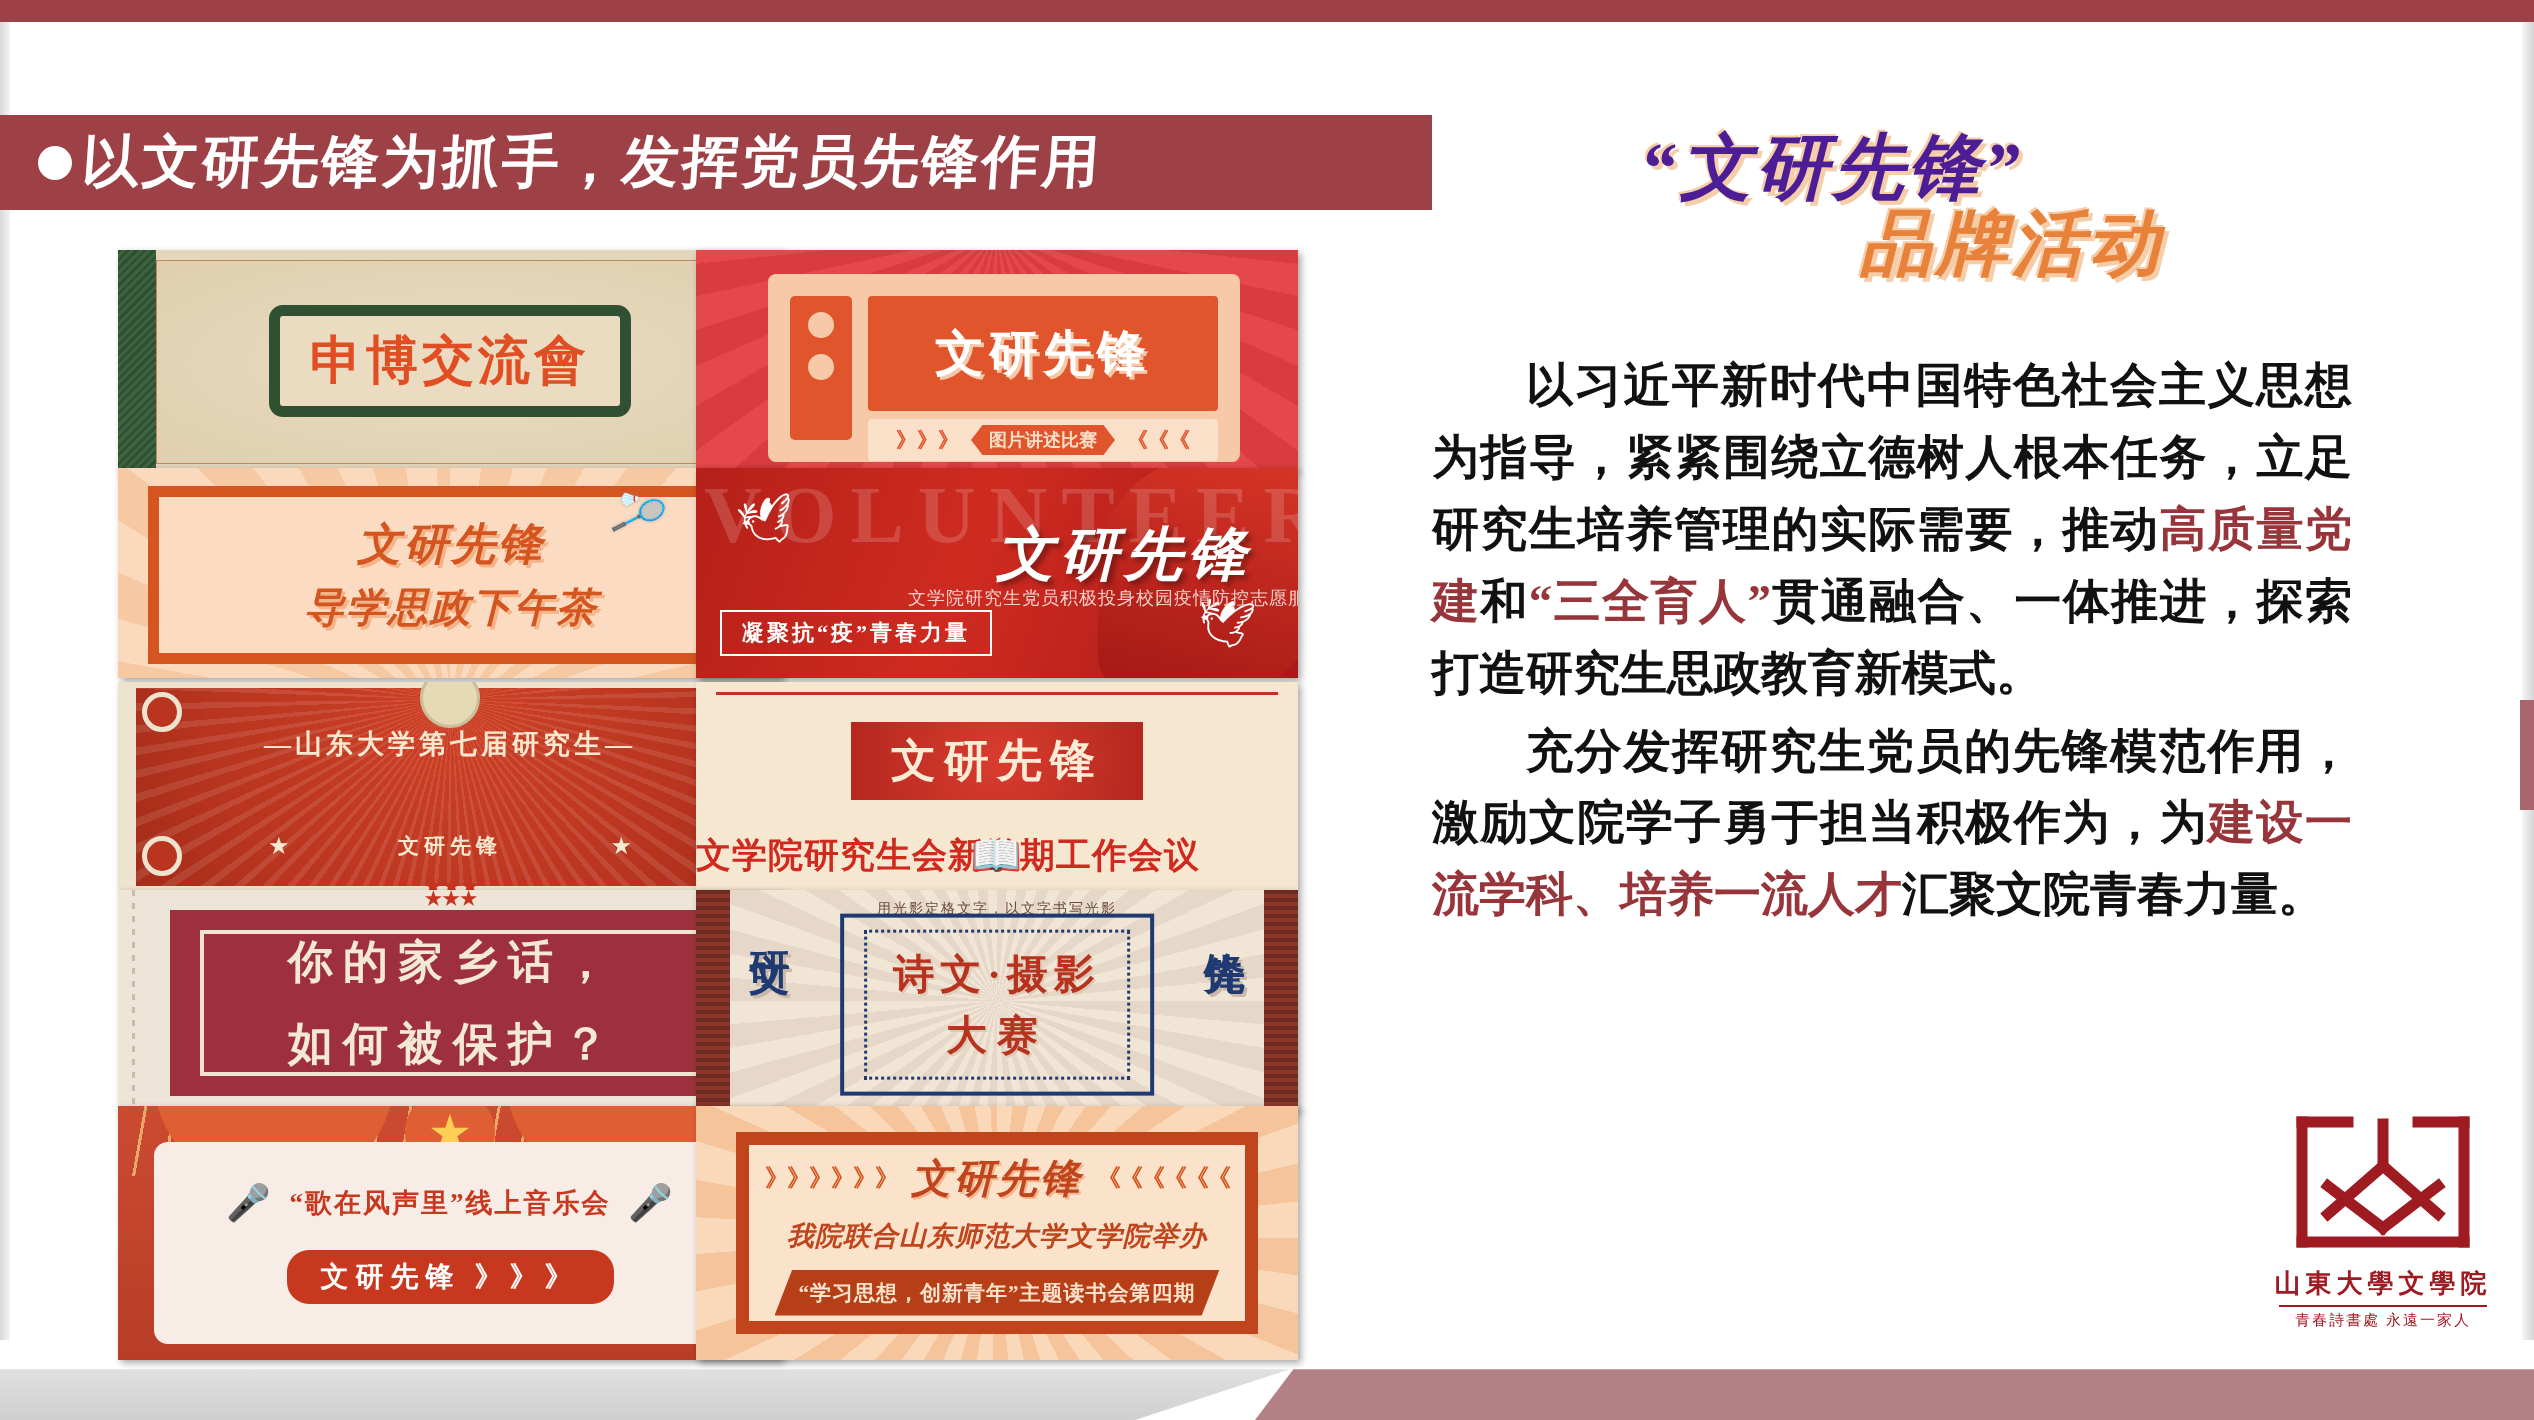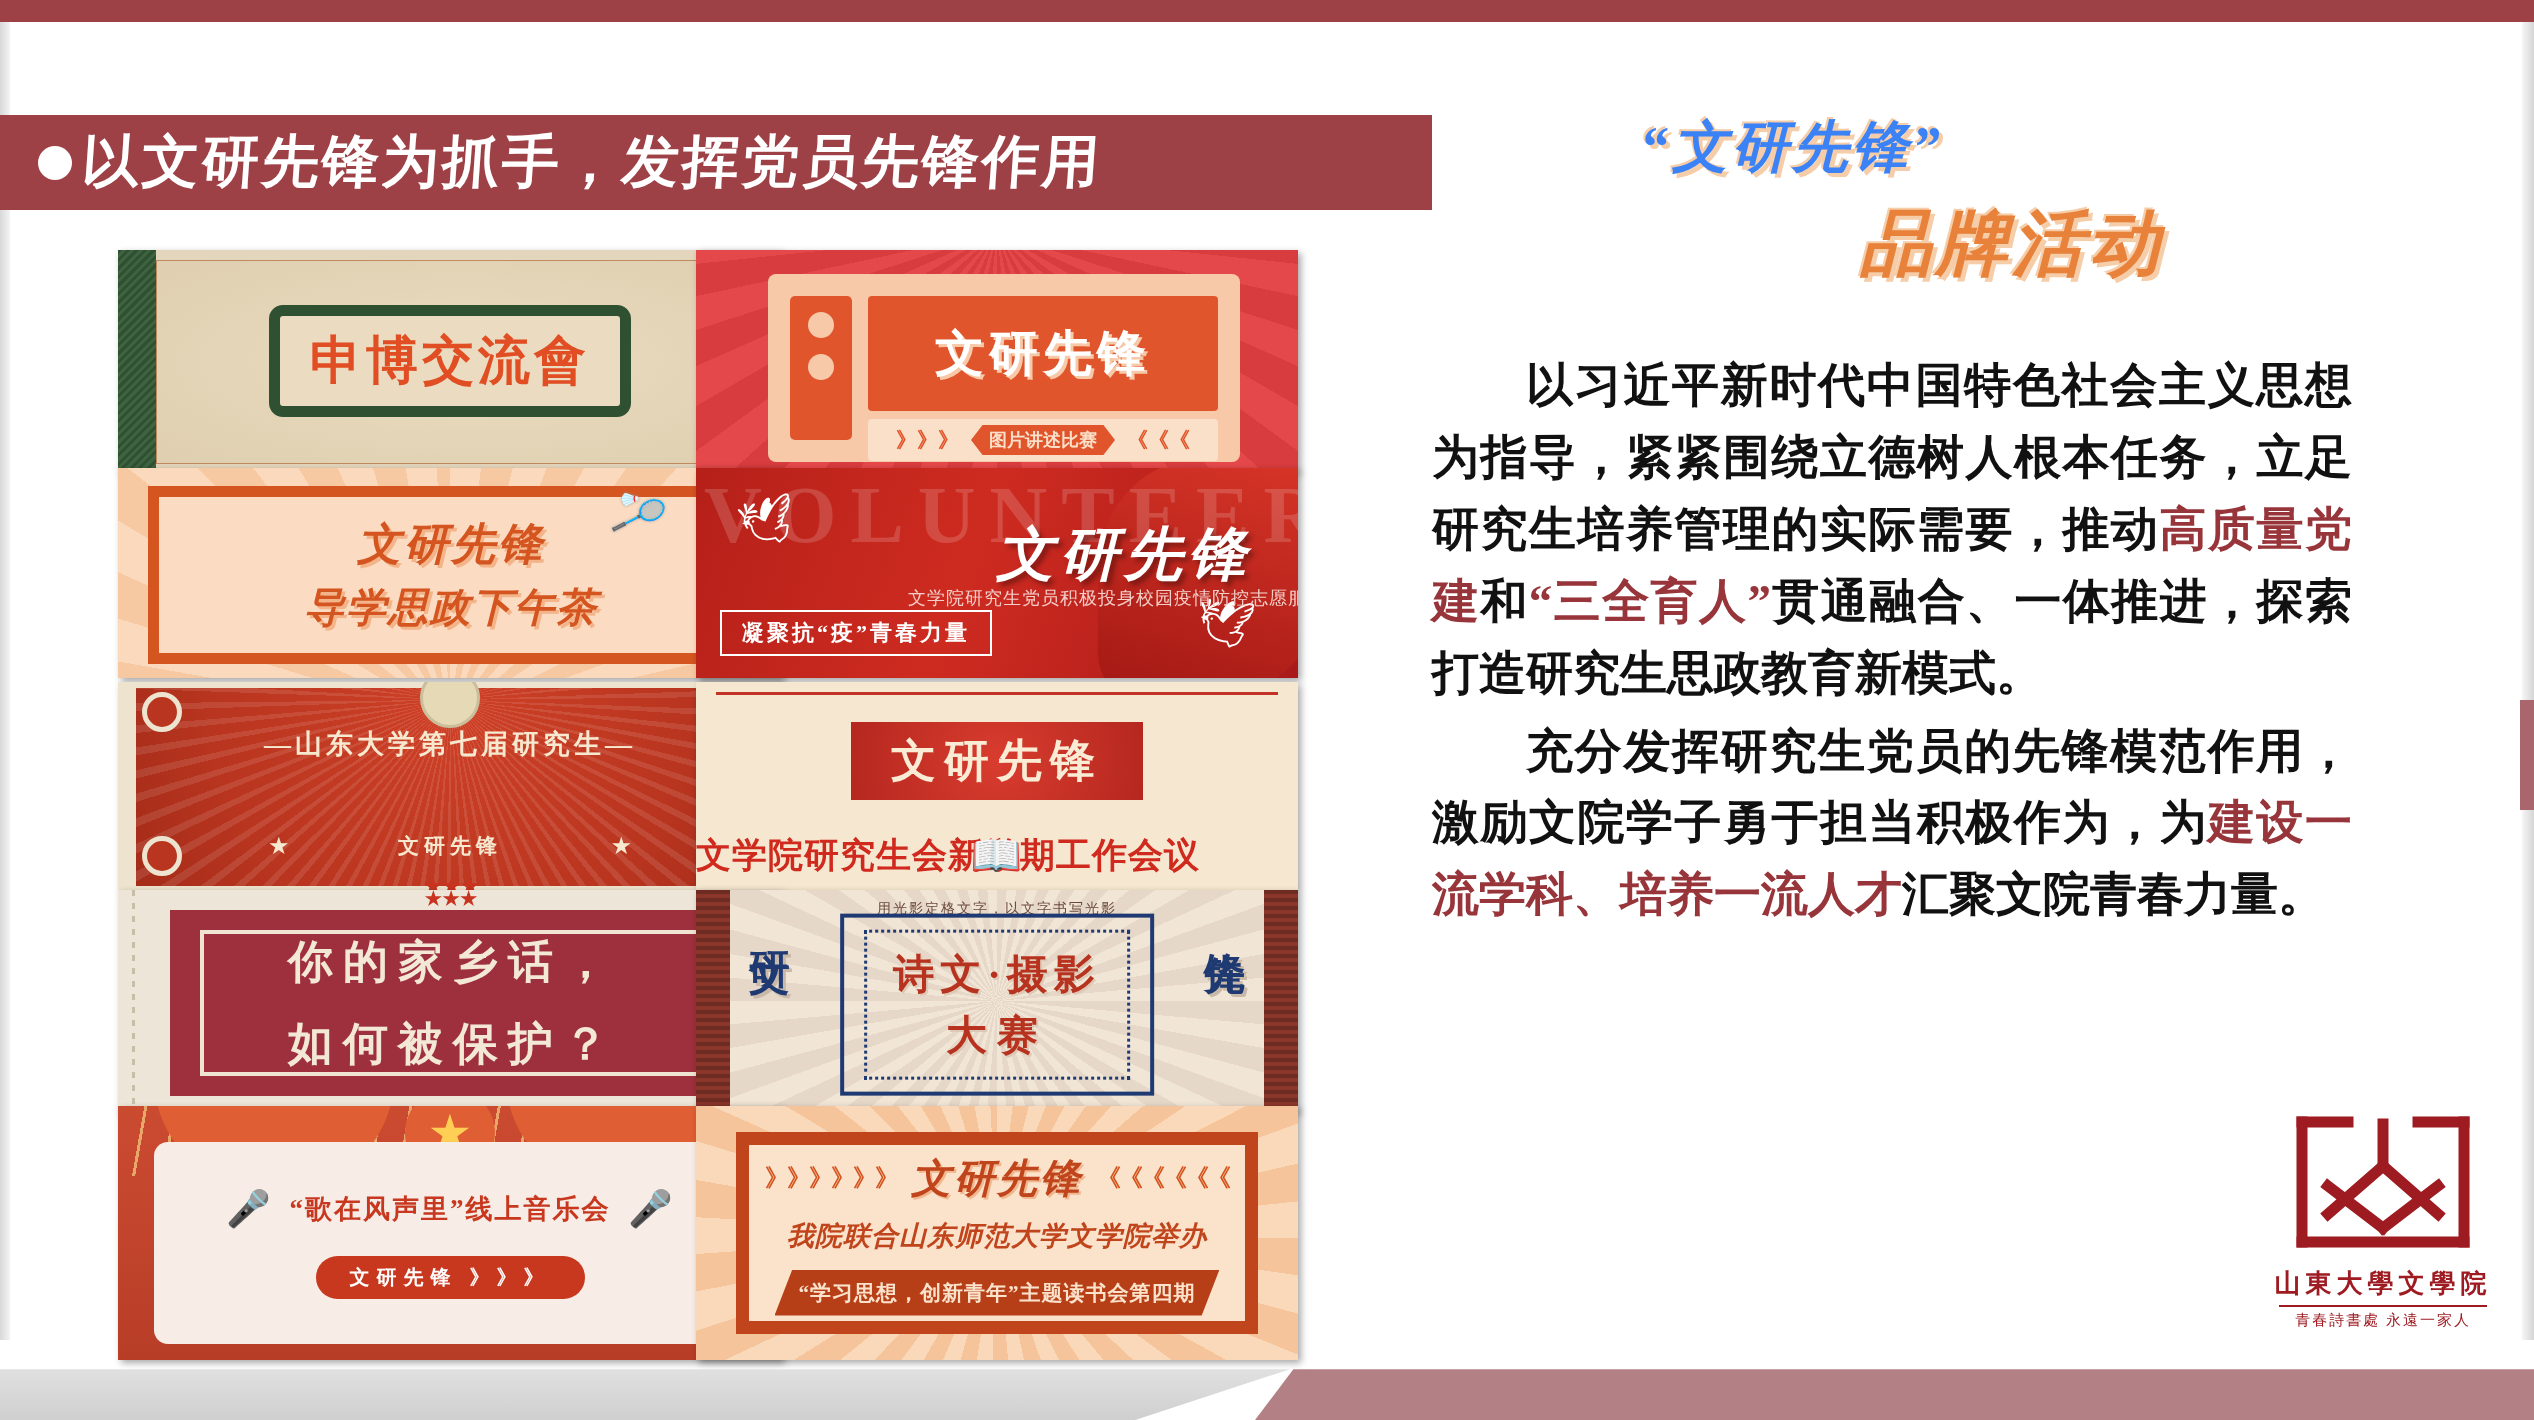--- a/index.html
+++ b/index.html
@@ -170,41 +170,41 @@
   .k9 .cl{left:36px;} .k9 .cr{right:36px;}
   .k9 .badge{position:absolute;left:50%;top:-18px;transform:translateX(-50%);
              width:90px;height:90px;border-radius:50%;background:#DF5E33;
              display:flex;align-items:center;justify-content:center;}
   .k9 .badge span{color:#FFCE54;font-size:50px;}
   .k9 .panel{position:absolute;left:36px;right:36px;top:36px;bottom:16px;background:#F7ECE6;border-radius:14px;
              display:flex;flex-direction:column;align-items:center;justify-content:center;}
   .k9 .line{display:flex;align-items:center;gap:18px;}
   .k9 .line .mic{font-size:36px;color:#E8A33A;}
   .k9 .line .txt{font-size:27px;font-weight:700;color:#C8381F;letter-spacing:2px;white-space:nowrap;}
-  .k9 .btn{margin-top:26px;background:#C8381F;color:#fff;font-size:20px;font-weight:700;
+  .k9 .btn{margin-top:26px;background:#C8381F;color:#fff;font-size:28px;font-weight:700;
            letter-spacing:7px;padding:8px 34px;border-radius:22px;white-space:nowrap;}
   .k9 .strings{position:absolute;left:0;right:0;top:0;height:70px;
                background:repeating-linear-gradient(100deg,transparent 0 26px,#F3C77B 26px 29px);opacity:.75;}
 
   
   .k10{background:repeating-conic-gradient(from 0deg at 50% 50%,#FAD8BA 0deg 7deg,#F5C49B 7deg 14deg);}
   .k10 .bx{position:absolute;left:40px;top:26px;right:40px;bottom:26px;border:13px solid #C1451C;
            background:#FBE2CB;display:flex;flex-direction:column;align-items:center;justify-content:center;}
   .k10 .l1{display:flex;align-items:center;gap:14px;}
   .k10 .l1 .ar{color:#D4551F;font-size:24px;font-weight:700;letter-spacing:-2px;}
   .k10 .l1 .tt{font-size:40px;font-weight:700;color:#C1451C;letter-spacing:3px;font-style:italic;
                text-shadow:2px 2px 0 #f0b890;}
   .k10 .l2{margin-top:12px;font-size:27px;font-weight:700;color:#C1451C;letter-spacing:1px;font-style:italic;}
   .k10 .l3{margin-top:16px;background:#B63F18;color:#FBE2CB;font-size:21px;font-weight:700;
            padding:9px 24px;letter-spacing:1px;white-space:nowrap;
            clip-path:polygon(4% 0,100% 0,96% 100%,0 100%);}
 
   
   .head-wrap{position:absolute;left:1520px;top:110px;width:950px;height:190px;}
-  .head1{position:absolute;left:120px;top:0;font-size:56px;font-weight:700;color:#3b82f6;
+  .head1{position:absolute;left:120px;top:10px;font-size:72px;font-weight:700;color:#4c1d95;
          letter-spacing:4px;white-space:nowrap;font-style:italic;
          text-shadow:4px 4px 0 #f6cda9,-2px -2px 0 #f6cda9;}
   .head2{position:absolute;left:340px;top:86px;font-size:72px;font-weight:700;color:#E8813A;
          letter-spacing:4px;white-space:nowrap;font-style:italic;
          text-shadow:4px 4px 0 #f6cda9,-2px -2px 0 #f6cda9;}
 
   .body-text{position:absolute;left:1432px;top:350px;width:920px;
              font-size:47px;line-height:1.53;color:#111;font-weight:700;
              font-family:"Liberation Serif","DejaVu Serif",serif;text-align:justify;}
   .body-text p{margin:0 0 6px 0;text-indent:2em;}

